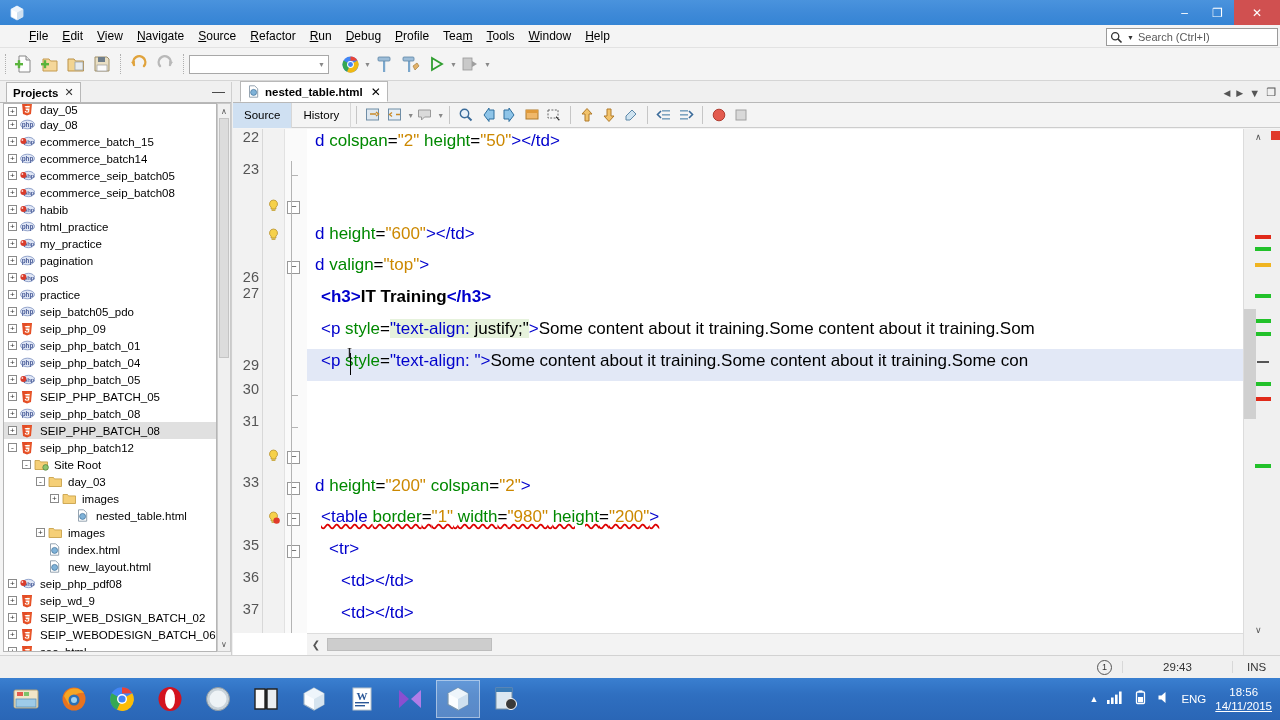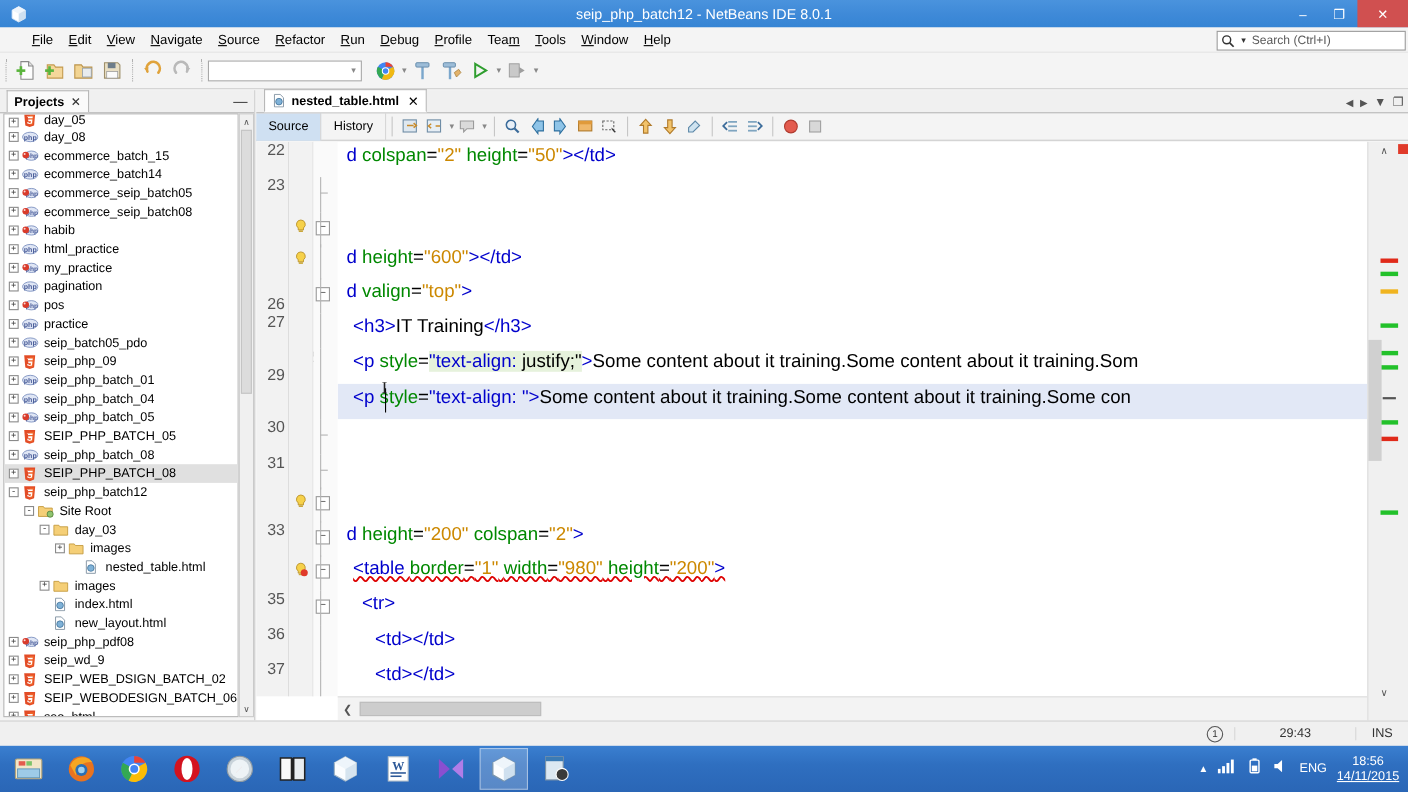--- a/index.html
+++ b/index.html
@@ -201,21 +201,20 @@
 <div id="app">
 
   <div class="titlebar">
     <div class="app-ico">
       <svg width="16" height="16" viewBox="0 0 16 16">
         <path d="M8 1 L14 4.3 L14 11.7 L8 15 L2 11.7 L2 4.3 Z" fill="#ffffff" stroke="#d8e8f8" stroke-width="0.8"></path>
         <path d="M8 1 L14 4.3 L8 7.6 L2 4.3 Z" fill="#eef5fc"></path>
         <path d="M8 7.6 L14 4.3 L14 11.7 L8 15 Z" fill="#cfe0f0"></path>
       </svg>
     </div>
-    <div class="title">seip_php_batch12 - NetBeans IDE 8.0.1</div>
     <div class="winbtns">
       <div class="winbtn">–</div>
       <div class="winbtn">❐</div>
       <div class="winbtn close">✕</div>
     </div>
   </div>
 
   <div class="menubar">
     <div id="menu-host" style="display:flex;align-items:center;">
         <div class="menuitem"><u>F</u>ile</div>
@@ -829,21 +828,21 @@
     </div>
 
     <div class="code-wrap">
       <div class="gutter">
         <div id="gutter-host">
             <div class="lineno" style="top: 0px;">22</div>
             <div class="lineno" style="top: 32px;">23</div>
             <div class="lineno" style="top: 140px;">26</div>
             <div class="lineno" style="top: 156px; text-align: right;">27</div>
             <div class="lineno" style="top: 188px; margin-left: 36px;">28</div>
-            <div class="lineno" style="top: 204px;">29</div>
+            <div class="lineno" style="top: 228px;">29</div>
             <div class="lineno" style="top: 252px;">30</div>
             <div class="lineno" style="top: 284px;">31</div>
             <div class="lineno" style="top: 345px;">33</div>
             <div class="lineno" style="top: 408px;">35</div>
             <div class="lineno" style="top: 440px;">36</div>
             <div class="lineno" style="top: 472px;">37</div>
           </div>
       </div>
       <div class="glyph-margin">
         <div id="glyph-host">
@@ -904,21 +903,21 @@
             </div>
             <div class="crow" style="top: 64px;">
               <div class="codetext" style="left: 8px; top: 2px;"></div>
             </div>
             <div class="crow" style="top: 93px;">
               <div class="codetext" style="left: 8px; top: 2px;"><span class="tag">d </span><span class="attr">height</span><span class="txt">=</span><span class="val">"600"</span><span class="tag">&gt;&lt;/td&gt;</span></div>
             </div>
             <div class="crow" style="top: 124px;">
               <div class="codetext" style="left: 8px; top: 2px;"><span class="tag">d </span><span class="attr">valign</span><span class="txt">=</span><span class="val">"top"</span><span class="tag">&gt;</span></div>
             </div>
-            <div class="crow" style="top: 156px;">
+            <div class="crow" style="top: 156px; font-weight: bold;">
               <div class="codetext" style="left: 14px; top: 2px;"><span class="tag">&lt;h3&gt;</span><span class="txt">IT Training</span><span class="tag">&lt;/h3&gt;</span></div>
             </div>
             <div class="crow" style="top: 188px;">
               <div class="codetext" style="left: 14px; top: 2px;"><span class="tag">&lt;p </span><span class="attr">style</span><span class="txt">=</span><span class="tag hl-green">"text-align: </span><span class="txt hl-green">justify;"</span><span class="tag">&gt;</span><span class="txt">Some content about it training.Some content about it training.Som</span></div>
             </div>
             <div class="crow" style="top: 220px; background: rgb(226, 232, 246);">
               <div class="codetext" style="left: 14px; top: 2px;"><span class="tag">&lt;p </span><span class="attr">style</span><span class="txt">=</span><span class="tag">"text-align: "</span><span class="tag">&gt;</span><span class="txt">Some content about it training.Some content about it training.Some con</span></div>
               <div style="position: absolute; left: 43px; top: 4px; width: 1px; height: 22px; background: rgb(0, 0, 0);"></div>
               <div style="position: absolute; left: 40px; top: -4px; font-size: 15px; color: rgb(34, 34, 34); font-family: &quot;Liberation Serif&quot;, serif;">I</div>
             </div>

